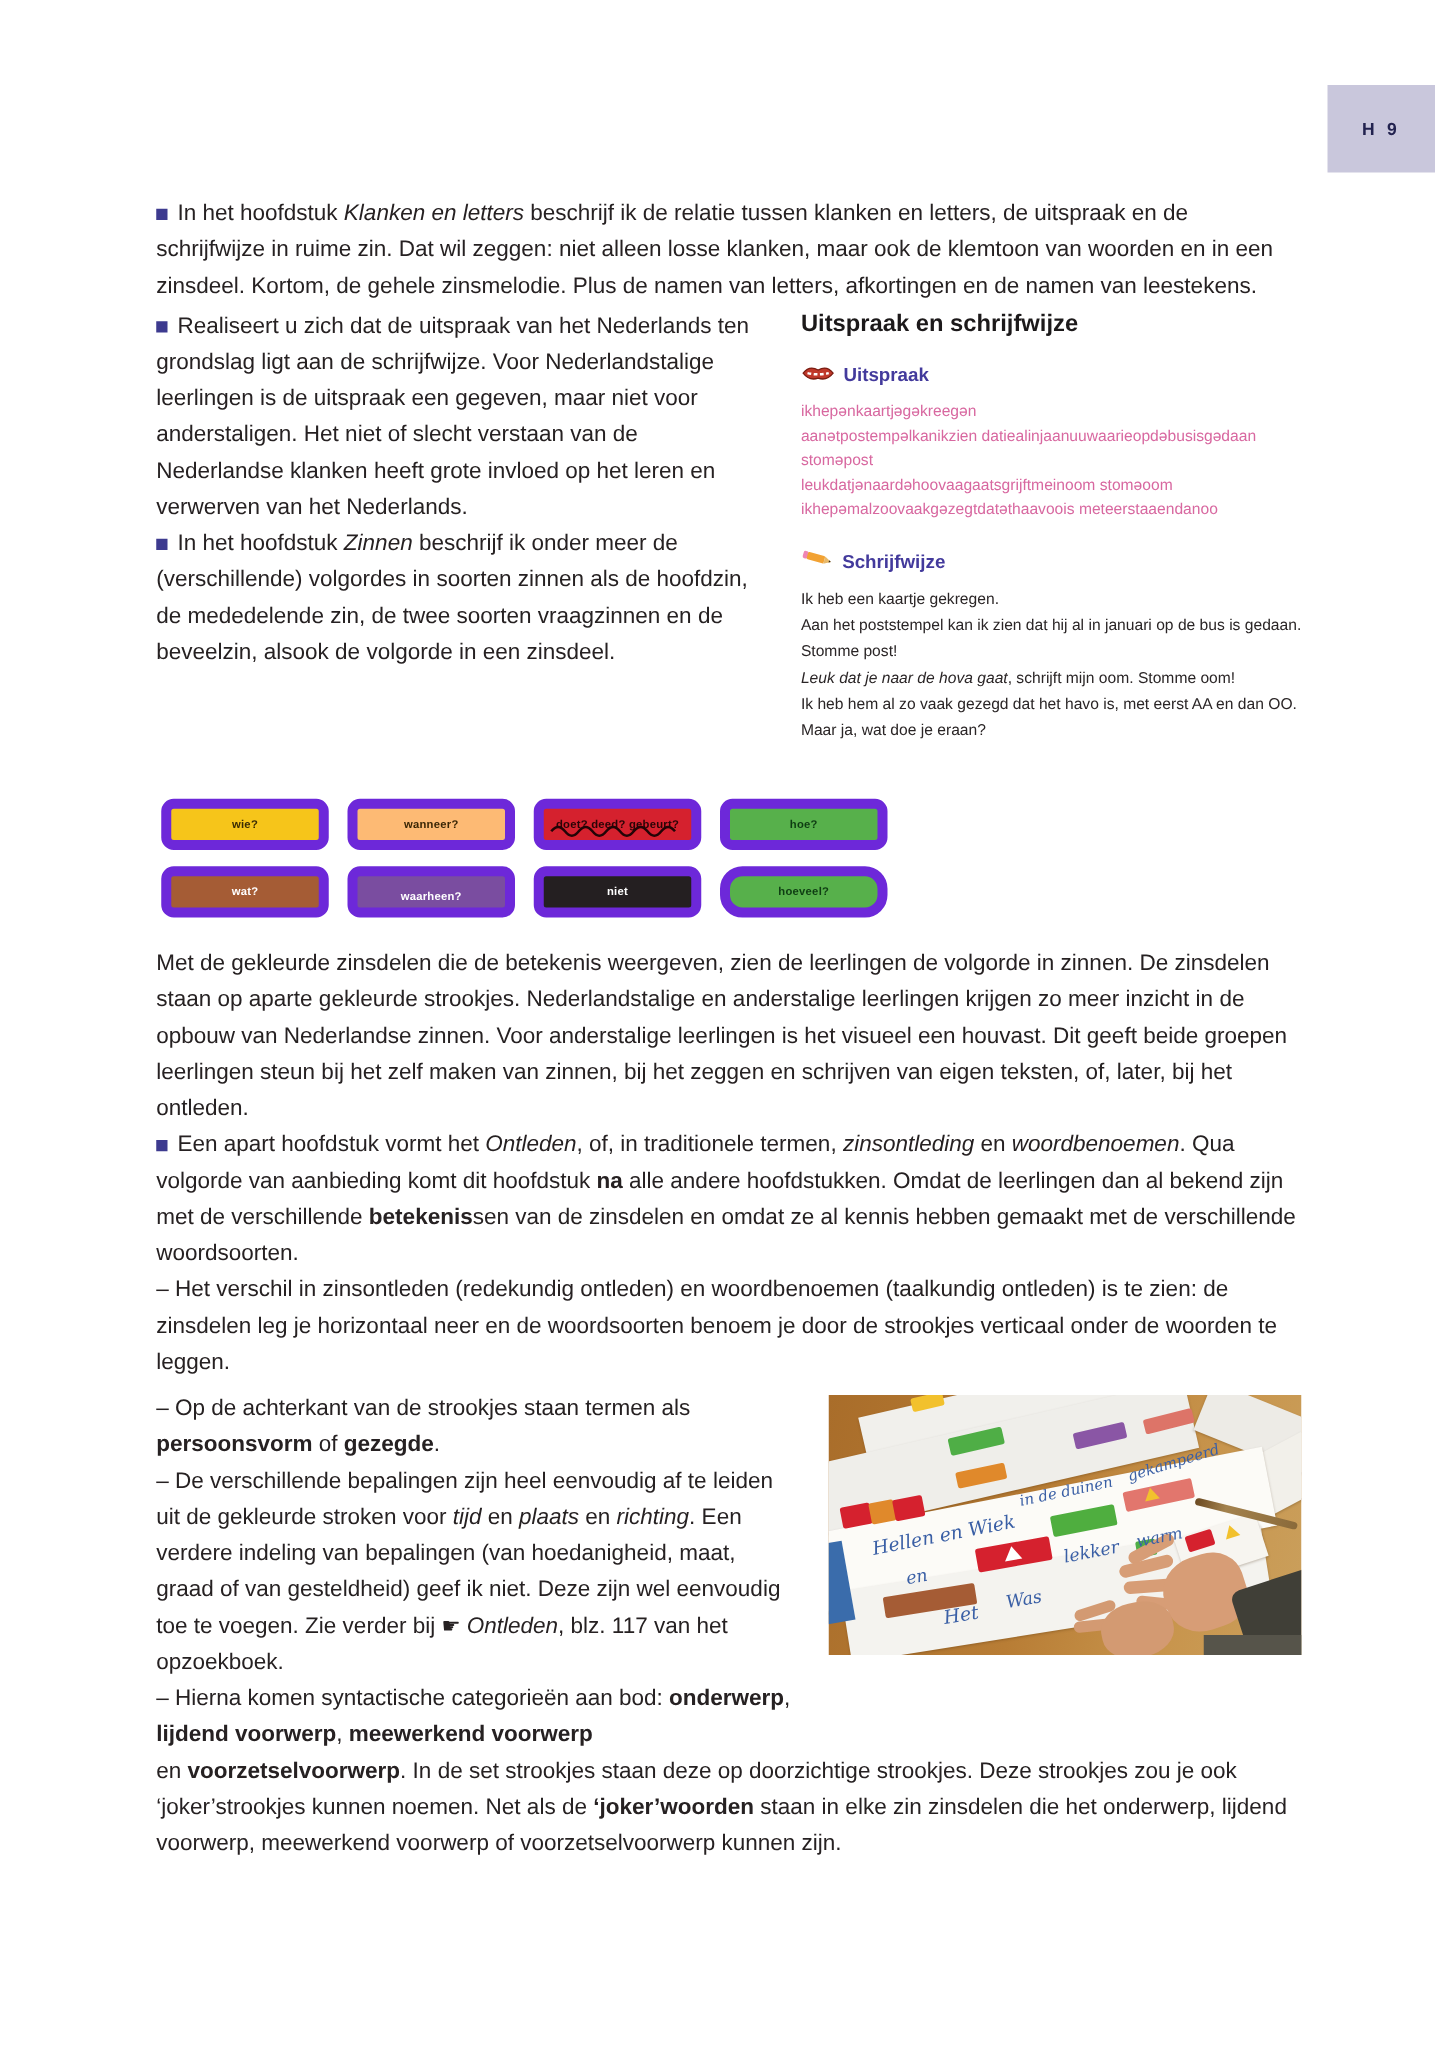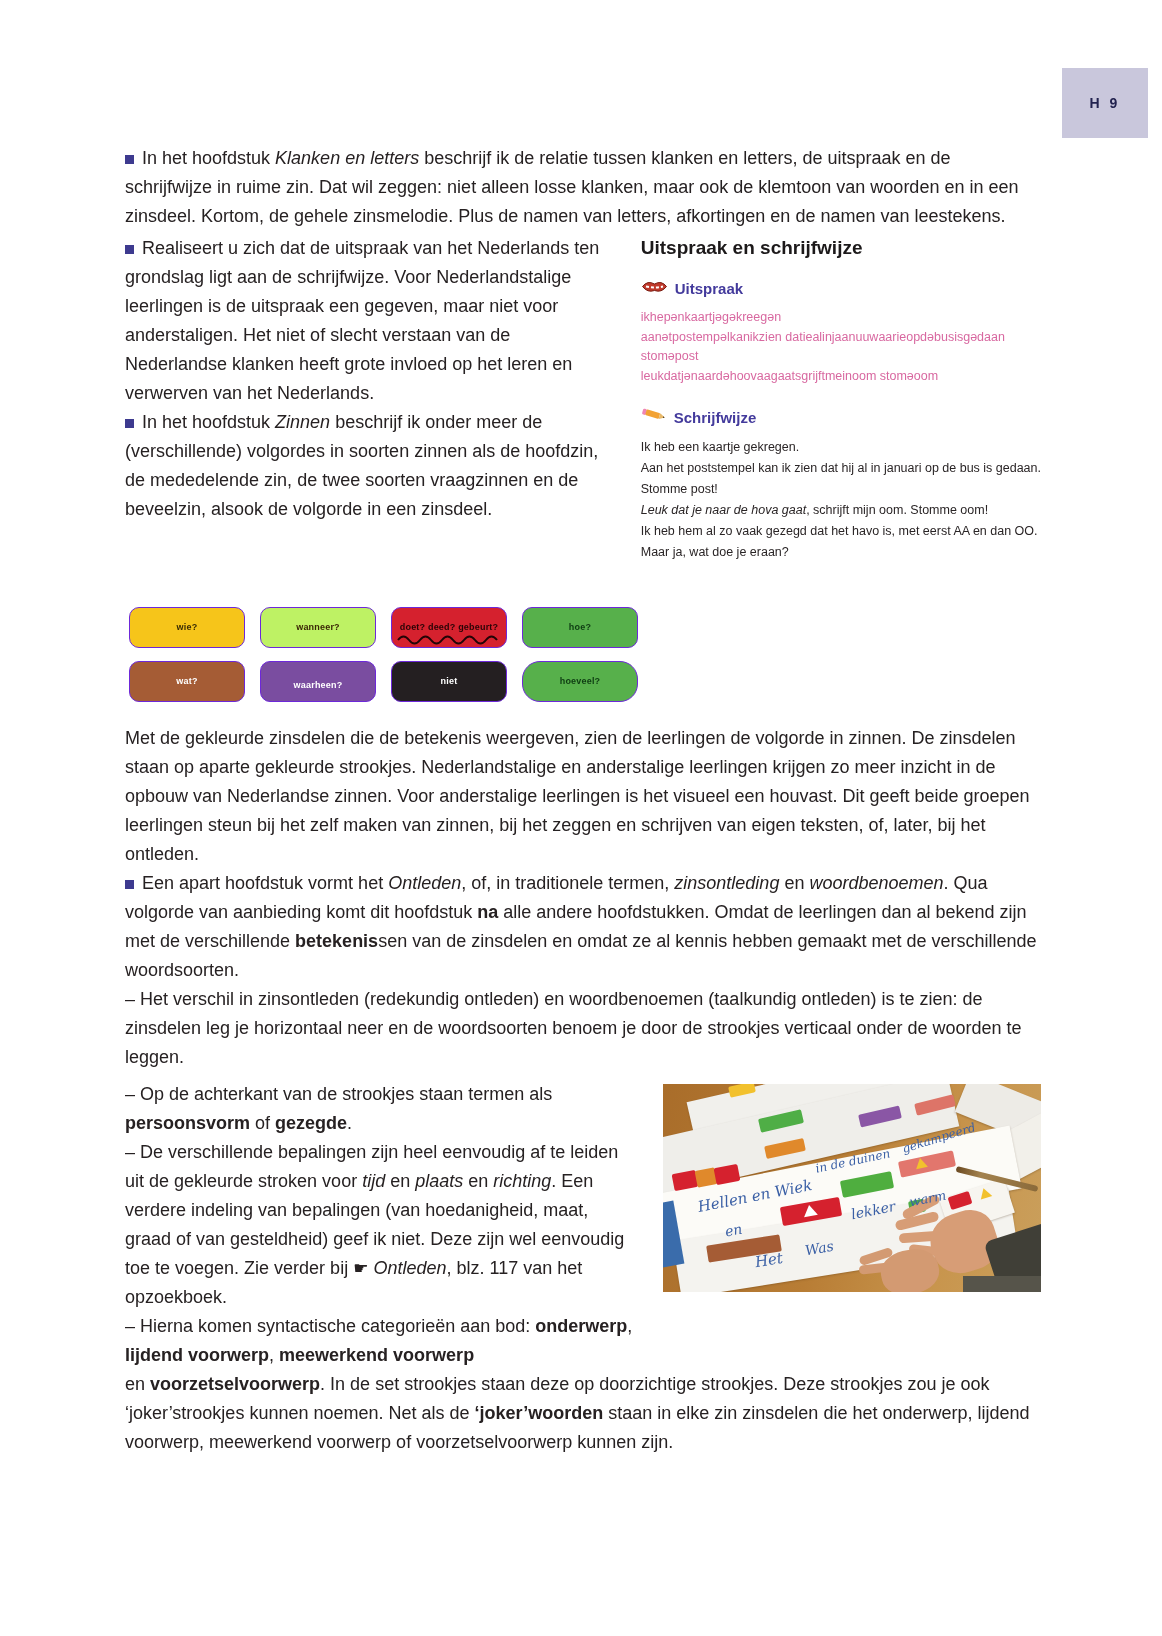--- a/index.html
+++ b/index.html
@@ -15,41 +15,41 @@
   body{
     width:1162px;height:1636px;background:#ffffff;position:relative;
     font-family:"Liberation Sans","DejaVu Sans",sans-serif;color:var(--body-ink);
   }
   .h9{
     position:absolute;left:1062px;top:68px;width:86px;height:70px;
     background:var(--chapter-bg);color:var(--chapter-fg);
     display:flex;align-items:center;justify-content:center;
     font-weight:bold;font-size:14px;letter-spacing:3px;
   }
-  .main{position:absolute;left:125px;top:144px;width:916px;font-size:18px;line-height:29px;}
+  .main{position:absolute;left:125px;top:156px;width:916px;font-size:18px;line-height:29px;}
   p.body{margin:0;}
   .bullet{display:inline-block;width:9px;height:9px;background:var(--accent-bullet);margin-right:8px;}
   .i{font-style:italic;}
   .b{font-weight:bold;}
   .hand{font-style:normal;font-size:17px;}
 
   .twocol{display:flex;margin-top:3px;}
   .leftcol{width:492px;}
   .rightcol{flex:1;margin-left:26px;padding-top:2px;}
   .sb-title{font-weight:bold;font-size:19px;color:#1c191a;margin:0 0 14px 0;line-height:24px;}
   .sb-label-row{display:flex;gap:7px;margin:0 0 5px 0;}
   .sb-label-row.sw{margin-top:17px;}
   .sb-label{color:var(--label-purple);font-weight:bold;font-size:15px;}
   .pink{color:var(--phonetic-pink);font-size:12.5px;line-height:19.5px;white-space:nowrap;}
   .sw-line{font-size:12.5px;line-height:21px;color:#2a2526;white-space:nowrap;}
 
   .strips{margin:44px 0 22px 4px;}
   .strip-row{display:flex;gap:15px;margin-bottom:13px;}
   .strip{
-    width:116px;height:41px;border:1px solid #6d28d9;border-radius:10px;
+    width:134px;height:41px;border:8px solid #6d28d9;border-radius:10px;
     display:flex;flex-direction:column;align-items:center;justify-content:center;
     position:relative;
   }
   .strip-label{font-size:9px;font-weight:bold;line-height:11px;letter-spacing:.2px;}
   .wavy{position:absolute;bottom:2px;left:4px;}
   .strip-arrow{width:46px;height:1.5px;background:#fff;position:relative;margin-top:3px;}
   .strip-arrow::after{
     content:'';position:absolute;right:-1px;top:-3.5px;
     border-left:7px solid #fff;border-top:4px solid transparent;border-bottom:4px solid transparent;
   }
@@ -88,20 +88,21 @@
               <path d="M1.5 7.5 Q6.5 1 13.5 5 Q20.5 1 25.5 7.5 Q20.5 14 13.5 11.5 Q6.5 14 1.5 7.5 Z" fill="#c0392b" stroke="#7a1d12" stroke-width="1"></path>
               <path d="M5 7.5 Q13.5 9.5 22 7.5" stroke="#ffffff" stroke-width="2" stroke-dasharray="3 2" fill="none"></path>
             </svg></span>
         <span class="sb-label">Uitspraak</span>
       </div>
       <div>
           <div class="pink">ikhepənkaartjəgəkreegən</div>
           <div class="pink">aanətpostempəlkanikzien datiealinjaanuuwaarieopdəbusisgədaan</div>
           <div class="pink">stoməpost</div>
           <div class="pink">leukdatjənaardəhoovaagaatsgrijftmeinoom stoməoom</div>
+          <div class="pink">ikhepəmalzoovaakgəzegtdatəthaavoois meteerstaaendanoo</div>
         </div>
       <div class="sb-label-row sw">
         <span><svg width="26" height="16" viewBox="0 0 26 16">
               <g transform="rotate(16 13 8)">
                 <rect x="1" y="4.5" width="4" height="6" rx="1.5" fill="#ef86b5"></rect>
                 <rect x="4.5" y="4.5" width="14" height="6" rx="1" fill="#f2a233"></rect>
                 <path d="M18.5 4.5 L24 7.5 L18.5 10.5 Z" fill="#e8b96a"></path>
                 <path d="M22.3 6.6 L24 7.5 L22.3 8.4 Z" fill="#3a2a10"></path>
               </g>
             </svg></span>
@@ -116,21 +117,21 @@
           <div class="sw-line"><span>Maar ja, wat doe je eraan?</span></div>
         </div>
     </div>
   </div>
 
   <div class="strips">
     <div class="strip-row">
         <div class="strip" style="background: rgb(246, 197, 26); color: rgb(58, 44, 4);">
           <div class="strip-label">wie?</div>
         </div>
-        <div class="strip" style="background: #bef264; color: rgb(58, 38, 5);">
+        <div class="strip" style="background: #fdba74; color: rgb(58, 38, 5);">
           <div class="strip-label">wanneer?</div>
         </div>
         <div class="strip" style="background: rgb(213, 33, 46); color: rgb(42, 4, 6);">
           <div class="strip-label">doet? deed? gebeurt?</div>
           <svg class="wavy" width="112" height="10" viewBox="0 0 112 10">
             <path d="M2 5 q5.5 -7 11 0 t11 0 t11 0 t11 0 t11 0 t11 0 t11 0 t11 0 t11 0" fill="none" stroke="#230406" stroke-width="2"></path>
           </svg>
         </div>
         <div class="strip" style="background: rgb(87, 176, 75); color: rgb(14, 60, 18);">
           <div class="strip-label">hoe?</div>

